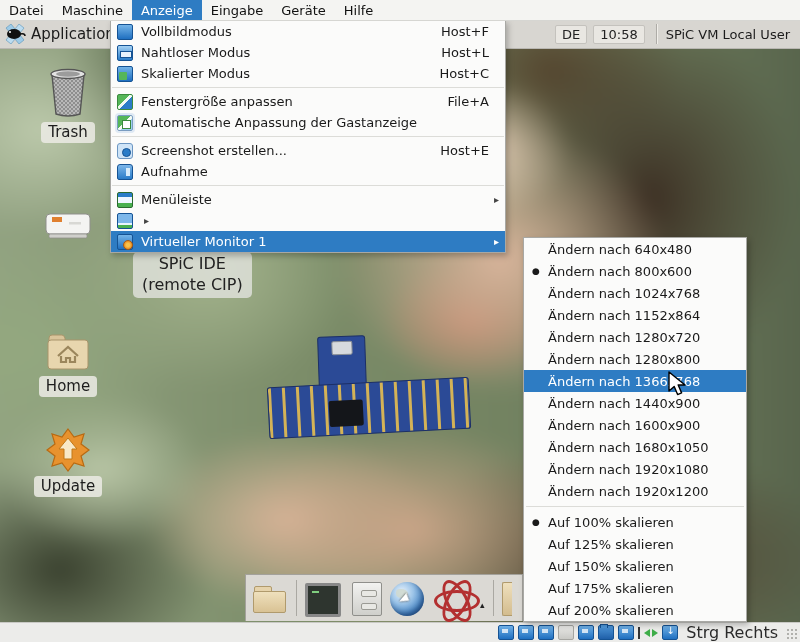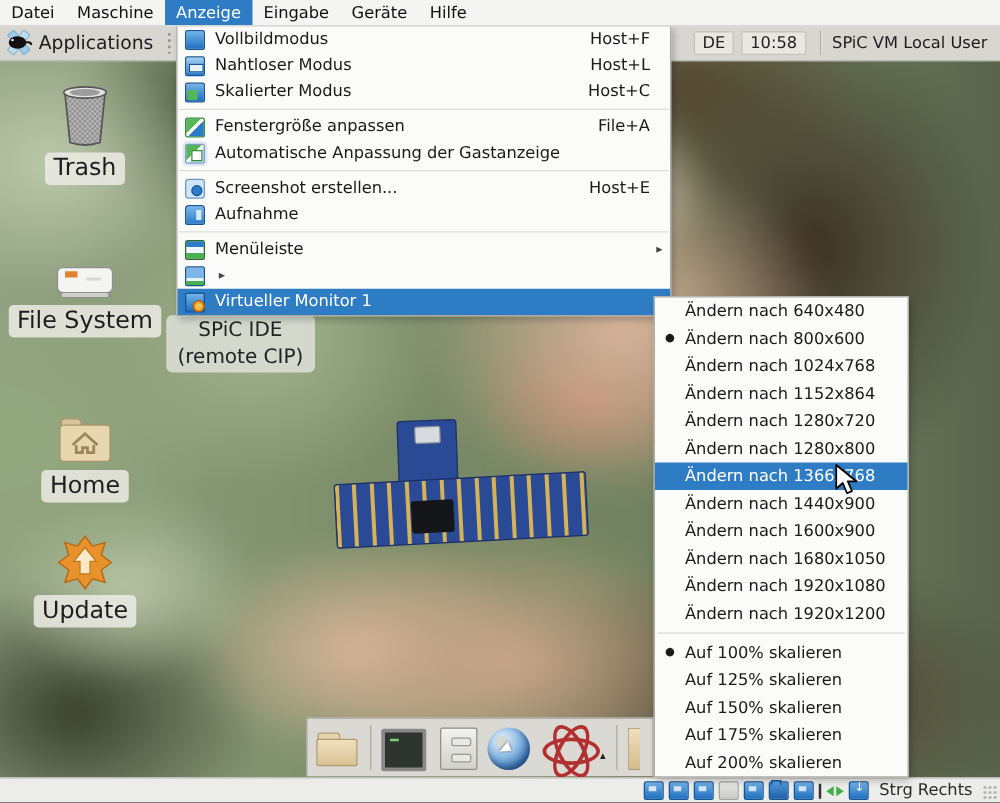--- a/index.html
+++ b/index.html
@@ -50,21 +50,21 @@
           background-image:radial-gradient(circle,#9a988f 1px,rgba(0,0,0,0) 1.2px);
           background-size:5px 5px;}
   .gtask-right{margin-left:auto;display:flex;align-items:center;height:100%;}
   .chip{background:#e9e7e2;border:1px solid #c4c2bd;border-radius:2px;margin:0 3px;
         padding:1px 6px;font-size:13px;color:#222;}
   .vsep{width:1px;height:20px;background:#aeaca7;border-right:1px solid #f0eee9;margin:0 8px;}
   .user-label{font-size:13px;color:#1c1c1c;padding-right:10px;}
 
   
   .dicon{position:absolute;display:flex;flex-direction:column;align-items:center;gap:4px;z-index:2;}
-  .dlabel{background:rgba(236,235,229,.85);border-radius:4px;padding:1px 7px;font-size:19px;
+  .dlabel{background:rgba(236,235,229,.85);border-radius:4px;padding:1px 7px;font-size:15px;
           color:#1d1d1d;text-align:center;line-height:1.25;white-space:nowrap;}
   .spic-label{position:absolute;left:133px;top:252px;z-index:2;background:rgba(226,228,223,.8);
           border-radius:5px;padding:2px 9px;font-size:16px;color:#222;text-align:center;line-height:1.3;}
 
   
   .dock{position:absolute;left:245px;top:574px;width:278px;height:47px;background:#dbd9d4;
         border:1px solid #a3a19b;border-bottom:none;display:flex;align-items:center;gap:8px;
         padding:0 6px;box-sizing:border-box;z-index:2;}
   .dksep{width:1px;height:36px;background:#aaa8a2;}
   .dk{width:36px;height:36px;position:relative;flex:0 0 auto;}
@@ -89,21 +89,21 @@
         transform:rotate(40deg);filter:drop-shadow(0 0 1px #333);}
   .dk-atom{width:44px;}
   .dk-atom .orb{position:absolute;left:2px;top:10px;width:40px;height:16px;
         border:3px solid #b33030;border-radius:50%;}
   .dk-atom .orb.o2{transform:rotate(62deg);} .dk-atom .orb.o3{transform:rotate(-62deg);}
   .dock-caret{font-size:9px;color:#222;margin:14px 0 0 -4px;}
   .dk-sliver{width:9px;height:32px;margin-top:2px;background:linear-gradient(#efe0bd,#d3bc8e);
         border:1px solid #b09a6c;border-right:none;border-radius:2px 0 0 2px;}
 
   
-  .menu{position:absolute;left:141px;top:20px;width:396px;background:#fbfbfa;
+  .menu{position:absolute;left:110px;top:20px;width:396px;background:#fbfbfa;
         border:1px solid #a8a8a4;box-sizing:border-box;z-index:10;box-shadow:2px 3px 6px rgba(0,0,0,.25);}
   .mrow{height:21px;display:flex;align-items:center;gap:8px;padding:0 4px 0 6px;font-size:13px;color:#1a1a1a;}
   .mrow.hl{background:#2e7cc3;color:#fff;}
   .mlabel{flex:1;white-space:nowrap;}
   .msc{margin-right:12px;}
   .marr{width:8px;font-size:10px;color:#444;text-align:right;margin-right:2px;}
   .mrow.hl .marr{color:#fff;}
   .msep{height:1px;background:#dcdcd8;margin:3px 1px;}
   .mi{width:16px;height:16px;flex:0 0 16px;position:relative;border-radius:2px;box-sizing:border-box;}
   .ic-full{background:linear-gradient(#74b4e8,#1f6fc0);border:1px solid #155394;}
@@ -119,21 +119,21 @@
   .ic-shot::after{content:"";position:absolute;left:4px;top:4px;width:7px;height:7px;border-radius:50%;background:#2a7cc8;border:1px solid #155394;}
   .ic-rec{background:linear-gradient(#7db7ea,#2a7cc8);border:1px solid #155394;border-radius:3px 3px 2px 2px;}
   .ic-rec::after{content:"";position:absolute;right:2px;top:3px;width:4px;height:8px;background:#d7ecfb;}
   .ic-menu{background:linear-gradient(#2a7cc8 0 32%,#eef6ff 32% 68%,#49b04f 68% 100%);border:1px solid #2a6a30;}
   .ic-stat{background:linear-gradient(#7db7ea 0 62%,#e8f4ff 62% 76%,#49b04f 76% 100%);border:1px solid #155394;}
   .ic-mon{background:linear-gradient(#74b4e8,#1f6fc0);border:1px solid #155394;}
   .ic-mon::after{content:"";position:absolute;right:-1px;bottom:-1px;width:8px;height:8px;border-radius:50%;
                  background:radial-gradient(circle,#f8c14a 30%,#e8871e 75%);border:1px solid #a85a10;}
 
   
-  .submenu{position:absolute;left:523px;top:237px;width:204px;height:385px;background:#fbfbfa;
+  .submenu{position:absolute;left:523px;top:237px;width:224px;height:385px;background:#fbfbfa;
         border:1px solid #a8a8a4;box-sizing:border-box;z-index:11;box-shadow:2px 3px 6px rgba(0,0,0,.25);}
   .smrow{height:22px;display:flex;align-items:center;font-size:13px;color:#1a1a1a;}
   .smrow.hl{background:#2e7cc3;color:#fff;}
   .smbullet{width:24px;text-align:center;font-size:9px;flex:0 0 24px;}
   .smlabel{flex:1;white-space:nowrap;}
   .smsep{height:1px;background:#dcdcd8;margin:4px 2px;}
 
   
   .statusbar{position:absolute;left:0;top:622px;width:800px;height:20px;background:#ececea;
         border-top:1px solid #c9c9c5;display:flex;align-items:center;justify-content:flex-end;
@@ -145,21 +145,21 @@
   .st-folder{background:linear-gradient(#4d96d8,#1f5fa8);border:1px solid #155394;}
   .st-folder::before{content:"";position:absolute;left:1px;top:-2px;width:6px;height:3px;background:#4d96d8;border:1px solid #155394;border-bottom:none;}
   .st-cursorbar{width:2px;height:12px;background:#333;border-radius:0;}
   .st-mouse{background:none;border:none;}
   .st-mouse::before,.st-mouse::after{content:"";position:absolute;top:3px;width:0;height:0;
         border-top:4px solid rgba(0,0,0,0);border-bottom:4px solid rgba(0,0,0,0);}
   .st-mouse::before{left:0;border-right:6px solid #3fae49;}
   .st-mouse::after{right:0;border-left:6px solid #3fae49;}
   .st-kbd{background:linear-gradient(#6fb0e6,#1f6fc0);border:1px solid #155394;}
   .st-kbd::after{content:"↓";position:absolute;left:3px;top:-1px;font-size:10px;color:#fff;}
-  .hostkey{font-size:13px;color:#2b2b2b;margin-left:4px;}
+  .hostkey{font-size:16px;color:#2b2b2b;margin-left:4px;}
   .grip{position:absolute;right:2px;bottom:2px;width:12px;height:12px;
         background-image:radial-gradient(circle,#b0b0ac 1px,rgba(0,0,0,0) 1.3px);background-size:4px 4px;}
 
   
   .cursor{position:absolute;left:668px;top:371px;z-index:20;}
 </style>
 </head>
 <body>
 
 <div id="stage">
@@ -219,21 +219,20 @@
     <span class="dlabel">Trash</span>
   </div>
 
   <div class="dicon" style="left:26px;top:212px;width:84px;">
     <svg width="46" height="28" viewBox="0 0 46 28">
       <rect x="1" y="2" width="44" height="20" rx="4" fill="#f4f4f2" stroke="#8f8f8b"></rect>
       <rect x="4" y="22" width="38" height="4" rx="1.5" fill="#cfcfcb" stroke="#8f8f8b" stroke-width="0.8"></rect>
       <rect x="7" y="5" width="10" height="5" fill="#e08030"></rect>
       <rect x="24" y="10" width="12" height="2.5" fill="#d8d8d4"></rect>
     </svg>
-    <span class="dlabel">File System</span>
   </div>
 
   <div class="dicon" style="left:40px;top:332px;width:56px;">
     <svg width="46" height="40" viewBox="0 0 46 40">
       <path d="M4 6 Q4 3 7 3 L17 3 Q19 3 20 6 L20 9 L4 9 Z" fill="#d9c49a" stroke="#a8946a"></path>
       <rect x="3" y="8" width="40" height="29" rx="3" fill="#e8d6ae" stroke="#a8946a"></rect>
       <path d="M13 24 L23 15 L33 24 M16 24 L16 30 L21 30 L21 26 L25 26 L25 30 L30 30 L30 24" fill="none" stroke="#9b865c" stroke-width="2.2"></path>
     </svg>
     <span class="dlabel">Home</span>
   </div>

